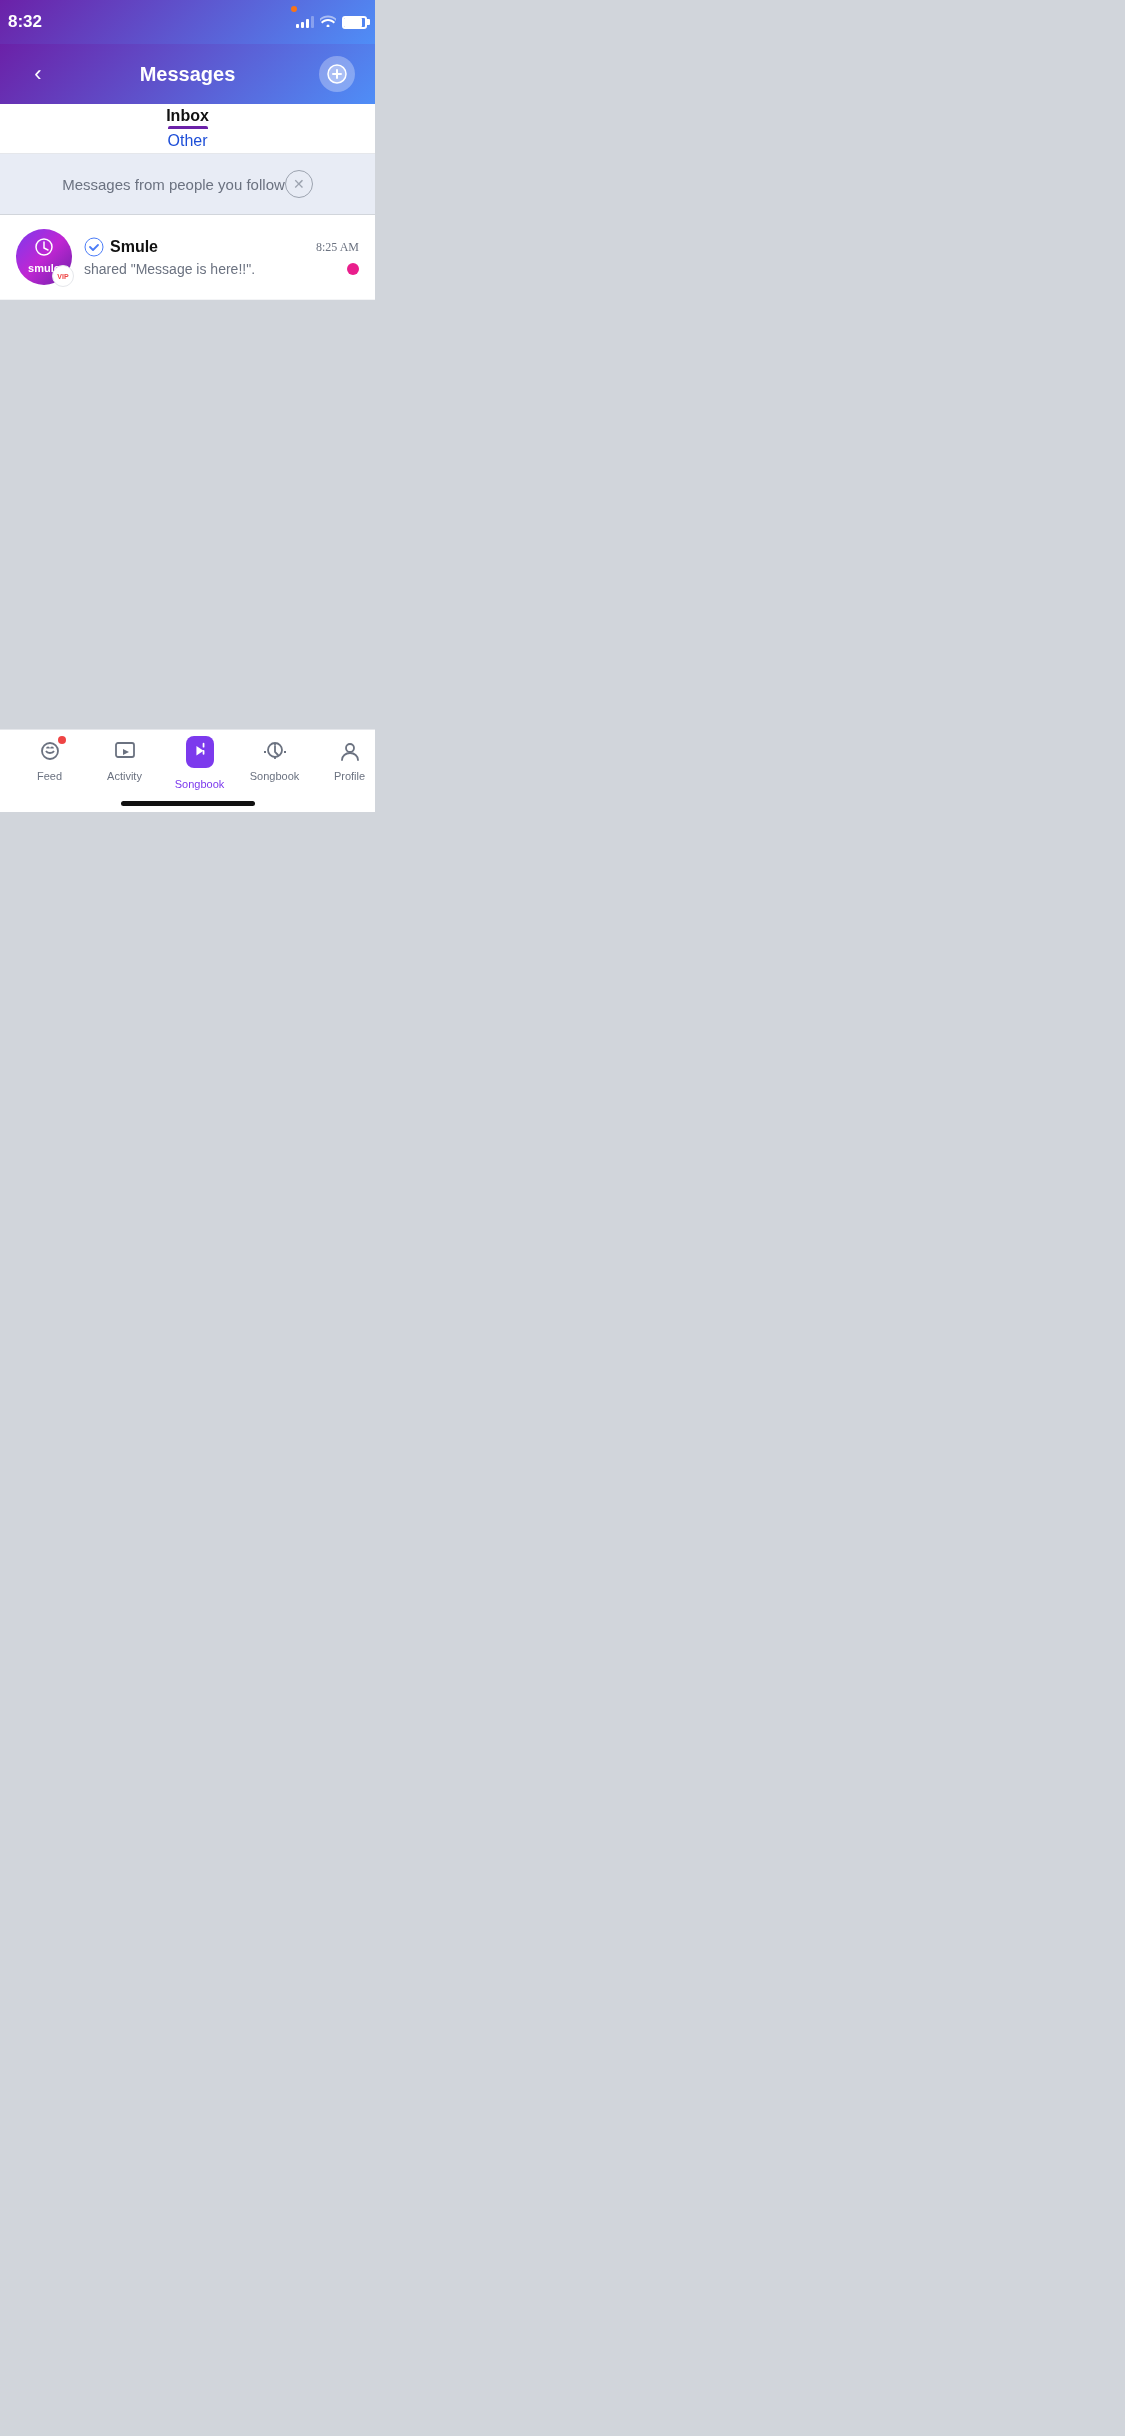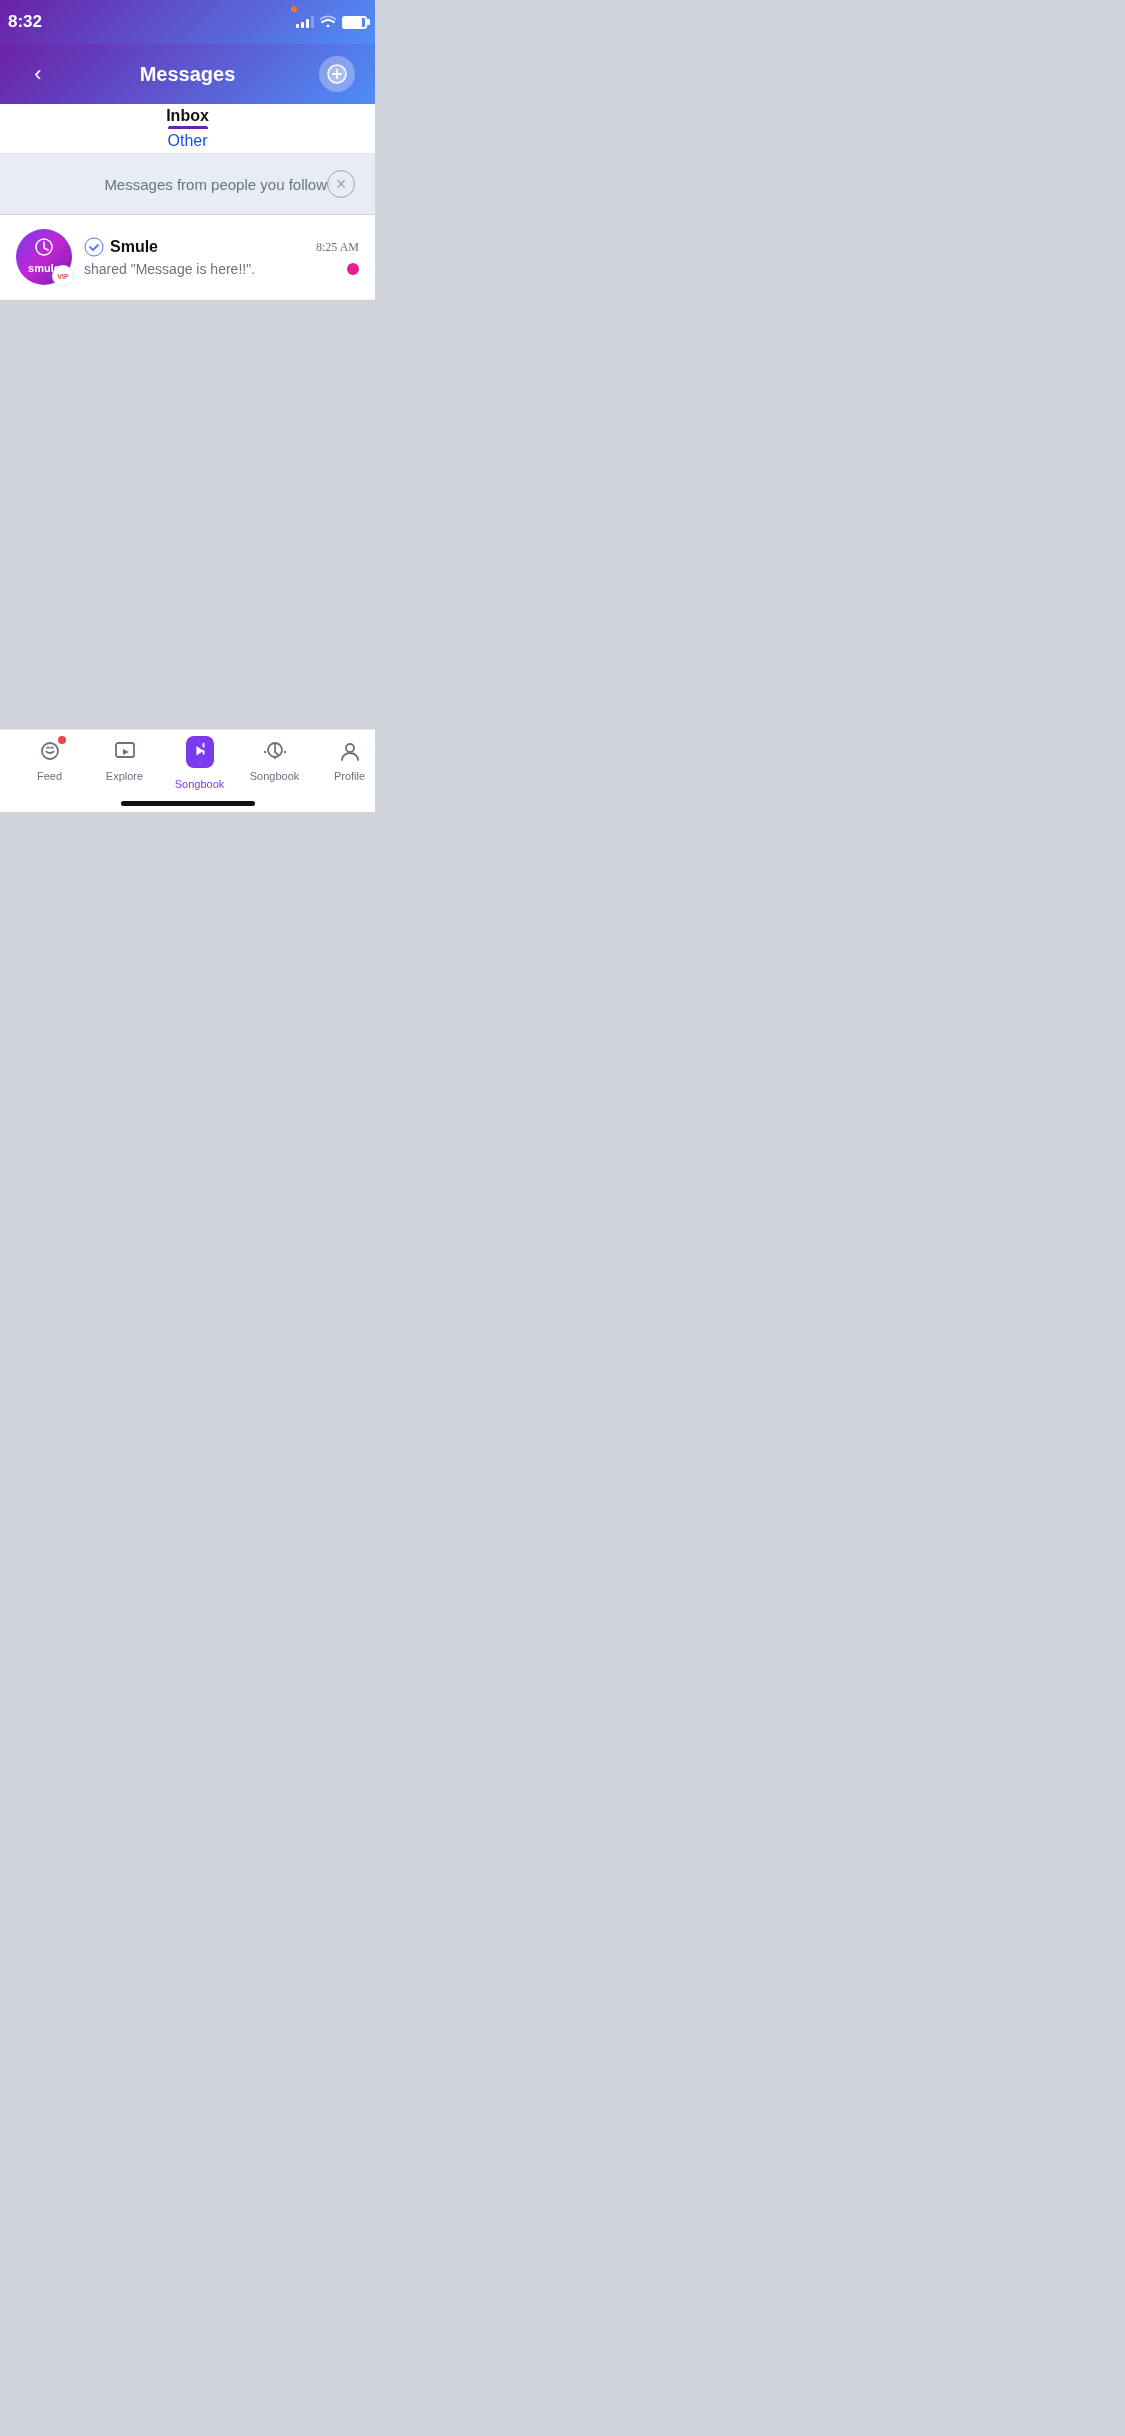--- a/index.html
+++ b/index.html
@@ -176,21 +176,21 @@
       color: #1d4ed8;
       font-weight: 400;
     }
 
     
     .info-banner {
       background: #e8ecf5;
       padding: 16px 20px;
       display: flex;
       align-items: center;
-      justify-content: flex-end;
+      justify-content: center;
       border-bottom: 1px solid #d1d5db;
     }
 
     .info-text {
       color: #6b7280;
       font-size: 15px;
     }
 
     .close-circle {
       width: 28px;
@@ -510,21 +510,21 @@
     <span class="nav-label">Feed</span>
   </div>
 
   <div class="nav-item">
     <div class="nav-icon">
       <svg viewBox="0 0 26 26" fill="none" stroke="#6b7280" stroke-width="1.8">
         <rect x="4" y="4" width="18" height="14" rx="2"></rect>
         <polygon points="11,10 17,13 11,16" fill="#6b7280" stroke="none"></polygon>
       </svg>
     </div>
-    <span class="nav-label">Explore</span>
+    <span class="nav-label">Activity</span>
   </div>
 
   <div class="nav-item">
     <div class="nav-icon">
       <div class="songbook-box">
         <svg width="22" height="22" viewBox="0 0 22 22" fill="none">
           <path d="M8 6v8l6-4-6-4z" fill="white"></path>
           <path d="M14 4v2.5M14 10v2.5" stroke="white" stroke-width="1.5" stroke-linecap="round"></path>
         </svg>
       </div>

